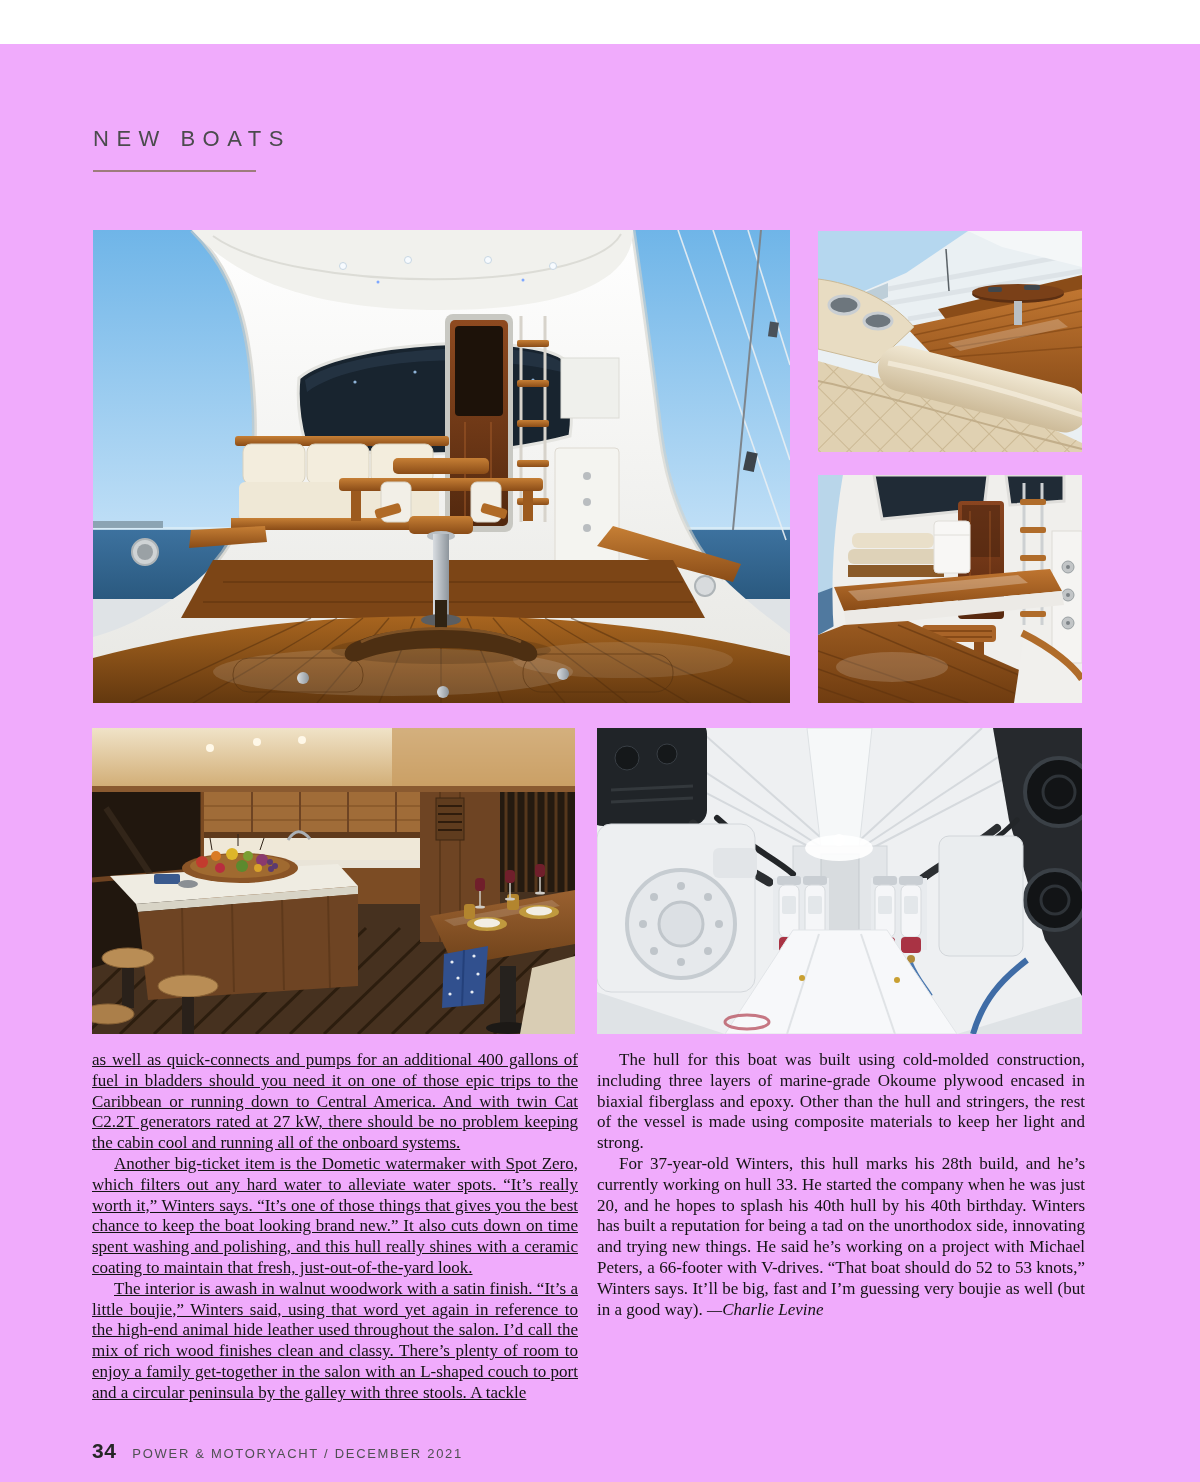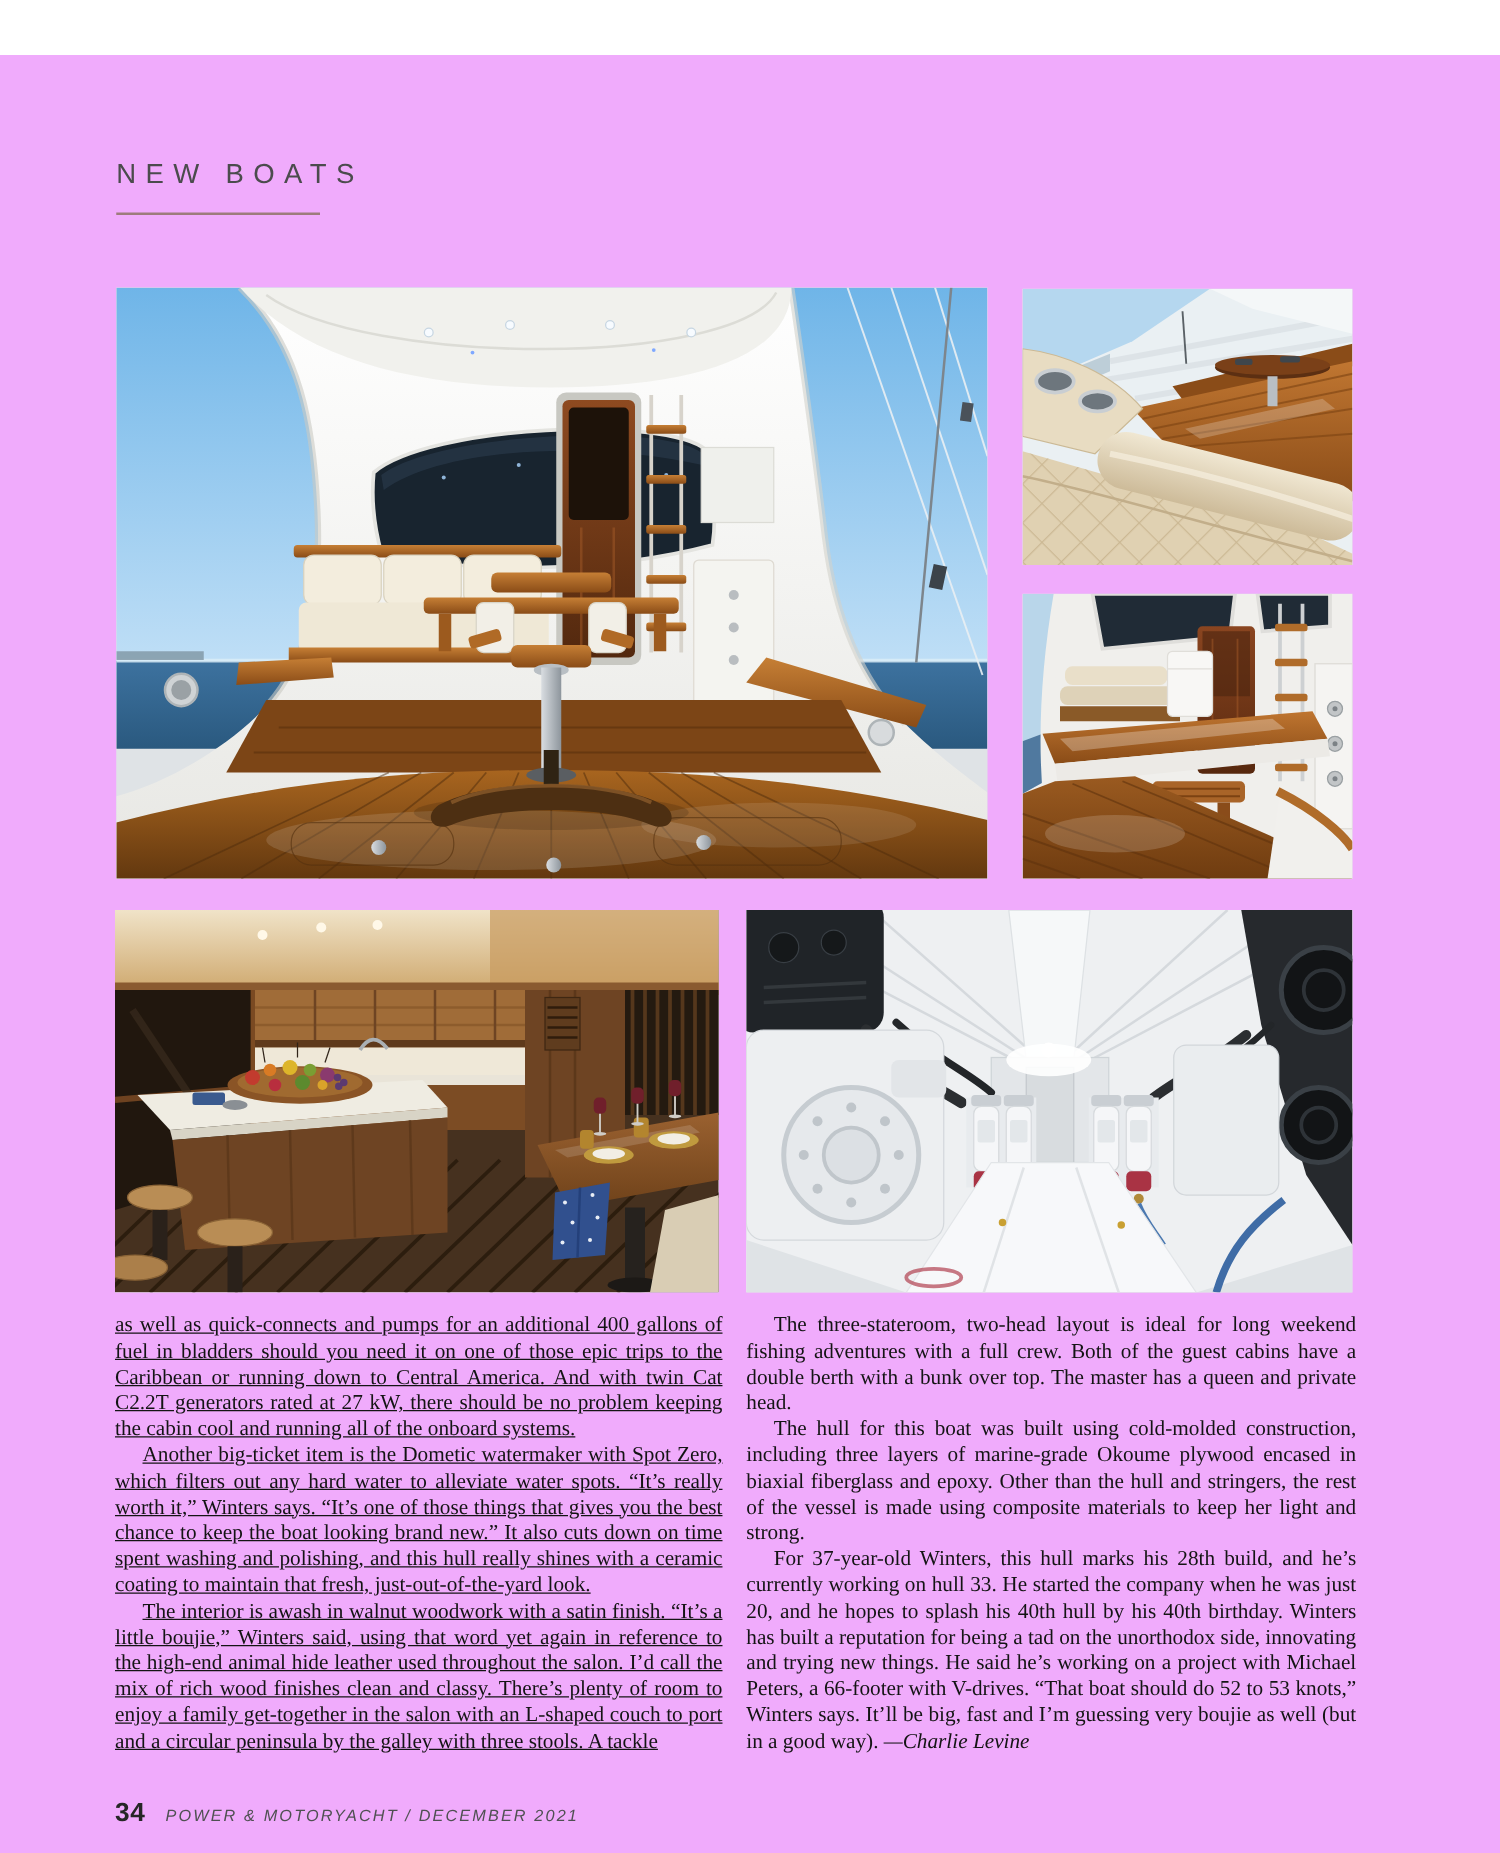--- a/index.html
+++ b/index.html
@@ -23,21 +23,21 @@
   .col{position:absolute;top:1006px;font-size:17px;line-height:20.8px;color:#141414;
        text-align:justify;}
   .col-left{left:92px;width:486px;text-decoration:underline;}
   .col-right{left:597px;width:488px;}
   .para{margin:0;}
   .indent{text-indent:22px;}
   .byline{}
   
   .footer{position:absolute;left:92px;top:1395px;font-family:"Liberation Sans",sans-serif;}
   .pageno{font-weight:700;font-size:21px;color:#262626;letter-spacing:.5px;margin-right:16px;}
-  .credit{font-size:13px;letter-spacing:1.7px;color:#4f5052;font-style:italic;}
+  .credit{font-size:13px;letter-spacing:1.7px;color:#4f5052;}
 </style>
 </head>
 <body>
 
 <div class="page">
 
   <div class="section-label">
     <span>NEW BOATS</span>
   </div>
   <div class="section-rule"></div>
@@ -599,21 +599,20 @@
     </svg>
   </figure>
 
   <div class="col col-left">
     <p class="para">as well as quick-connects and pumps for an additional 400 gallons of fuel in bladders should you need it on one of those epic trips to the Caribbean or running down to Central America. And with twin Cat C2.2T generators rated at 27 kW, there should be no problem keeping the cabin cool and running all of the onboard systems.</p>
     <p class="para indent">Another big-ticket item is the Dometic watermaker with Spot Zero, which filters out any hard water to alleviate water spots. “It’s really worth it,” Winters says. “It’s one of those things that gives you the best chance to keep the boat looking brand new.” It also cuts down on time spent washing and polishing, and this hull really shines with a ceramic coating to maintain that fresh, just-out-of-the-yard look.</p>
     <p class="para indent">The interior is awash in walnut woodwork with a satin finish. “It’s a little boujie,” Winters said, using that word yet again in reference to the high-end animal hide leather used throughout the salon. I’d call the mix of rich wood finishes clean and classy. There’s plenty of room to enjoy a family get-together in the salon with an L-shaped couch to port and a circular peninsula by the galley with three stools. A tackle</p>
   </div>
 
   <div class="col col-right">
-    <p class="para indent">The three-stateroom, two-head layout is ideal for long weekend fishing adventures with a full crew. Both of the guest cabins have a double berth with a bunk over top. The master has a queen and private head.</p>
     <p class="para indent">The hull for this boat was built using cold-molded construction, including three layers of marine-grade Okoume plywood encased in biaxial fiberglass and epoxy. Other than the hull and stringers, the rest of the vessel is made using composite materials to keep her light and strong.</p>
     <p class="para indent"><span>For 37-year-old Winters, this hull marks his 28th build, and he’s currently working on hull 33. He started the company when he was just 20, and he hopes to splash his 40th hull by his 40th birthday. Winters has built a reputation for being a tad on the unorthodox side, innovating and trying new things. He said he’s working on a project with Michael Peters, a 66-footer with V-drives. “That boat should do 52 to 53 knots,” Winters says. It’ll be big, fast and I’m guessing very boujie as well (but in a good way). </span><em class="byline">—Charlie Levine</em></p>
   </div>
 
   <div class="footer">
     <span class="pageno">34</span><span class="credit">POWER &amp; MOTORYACHT  /  DECEMBER 2021</span>
   </div>
 
 </div>
 

